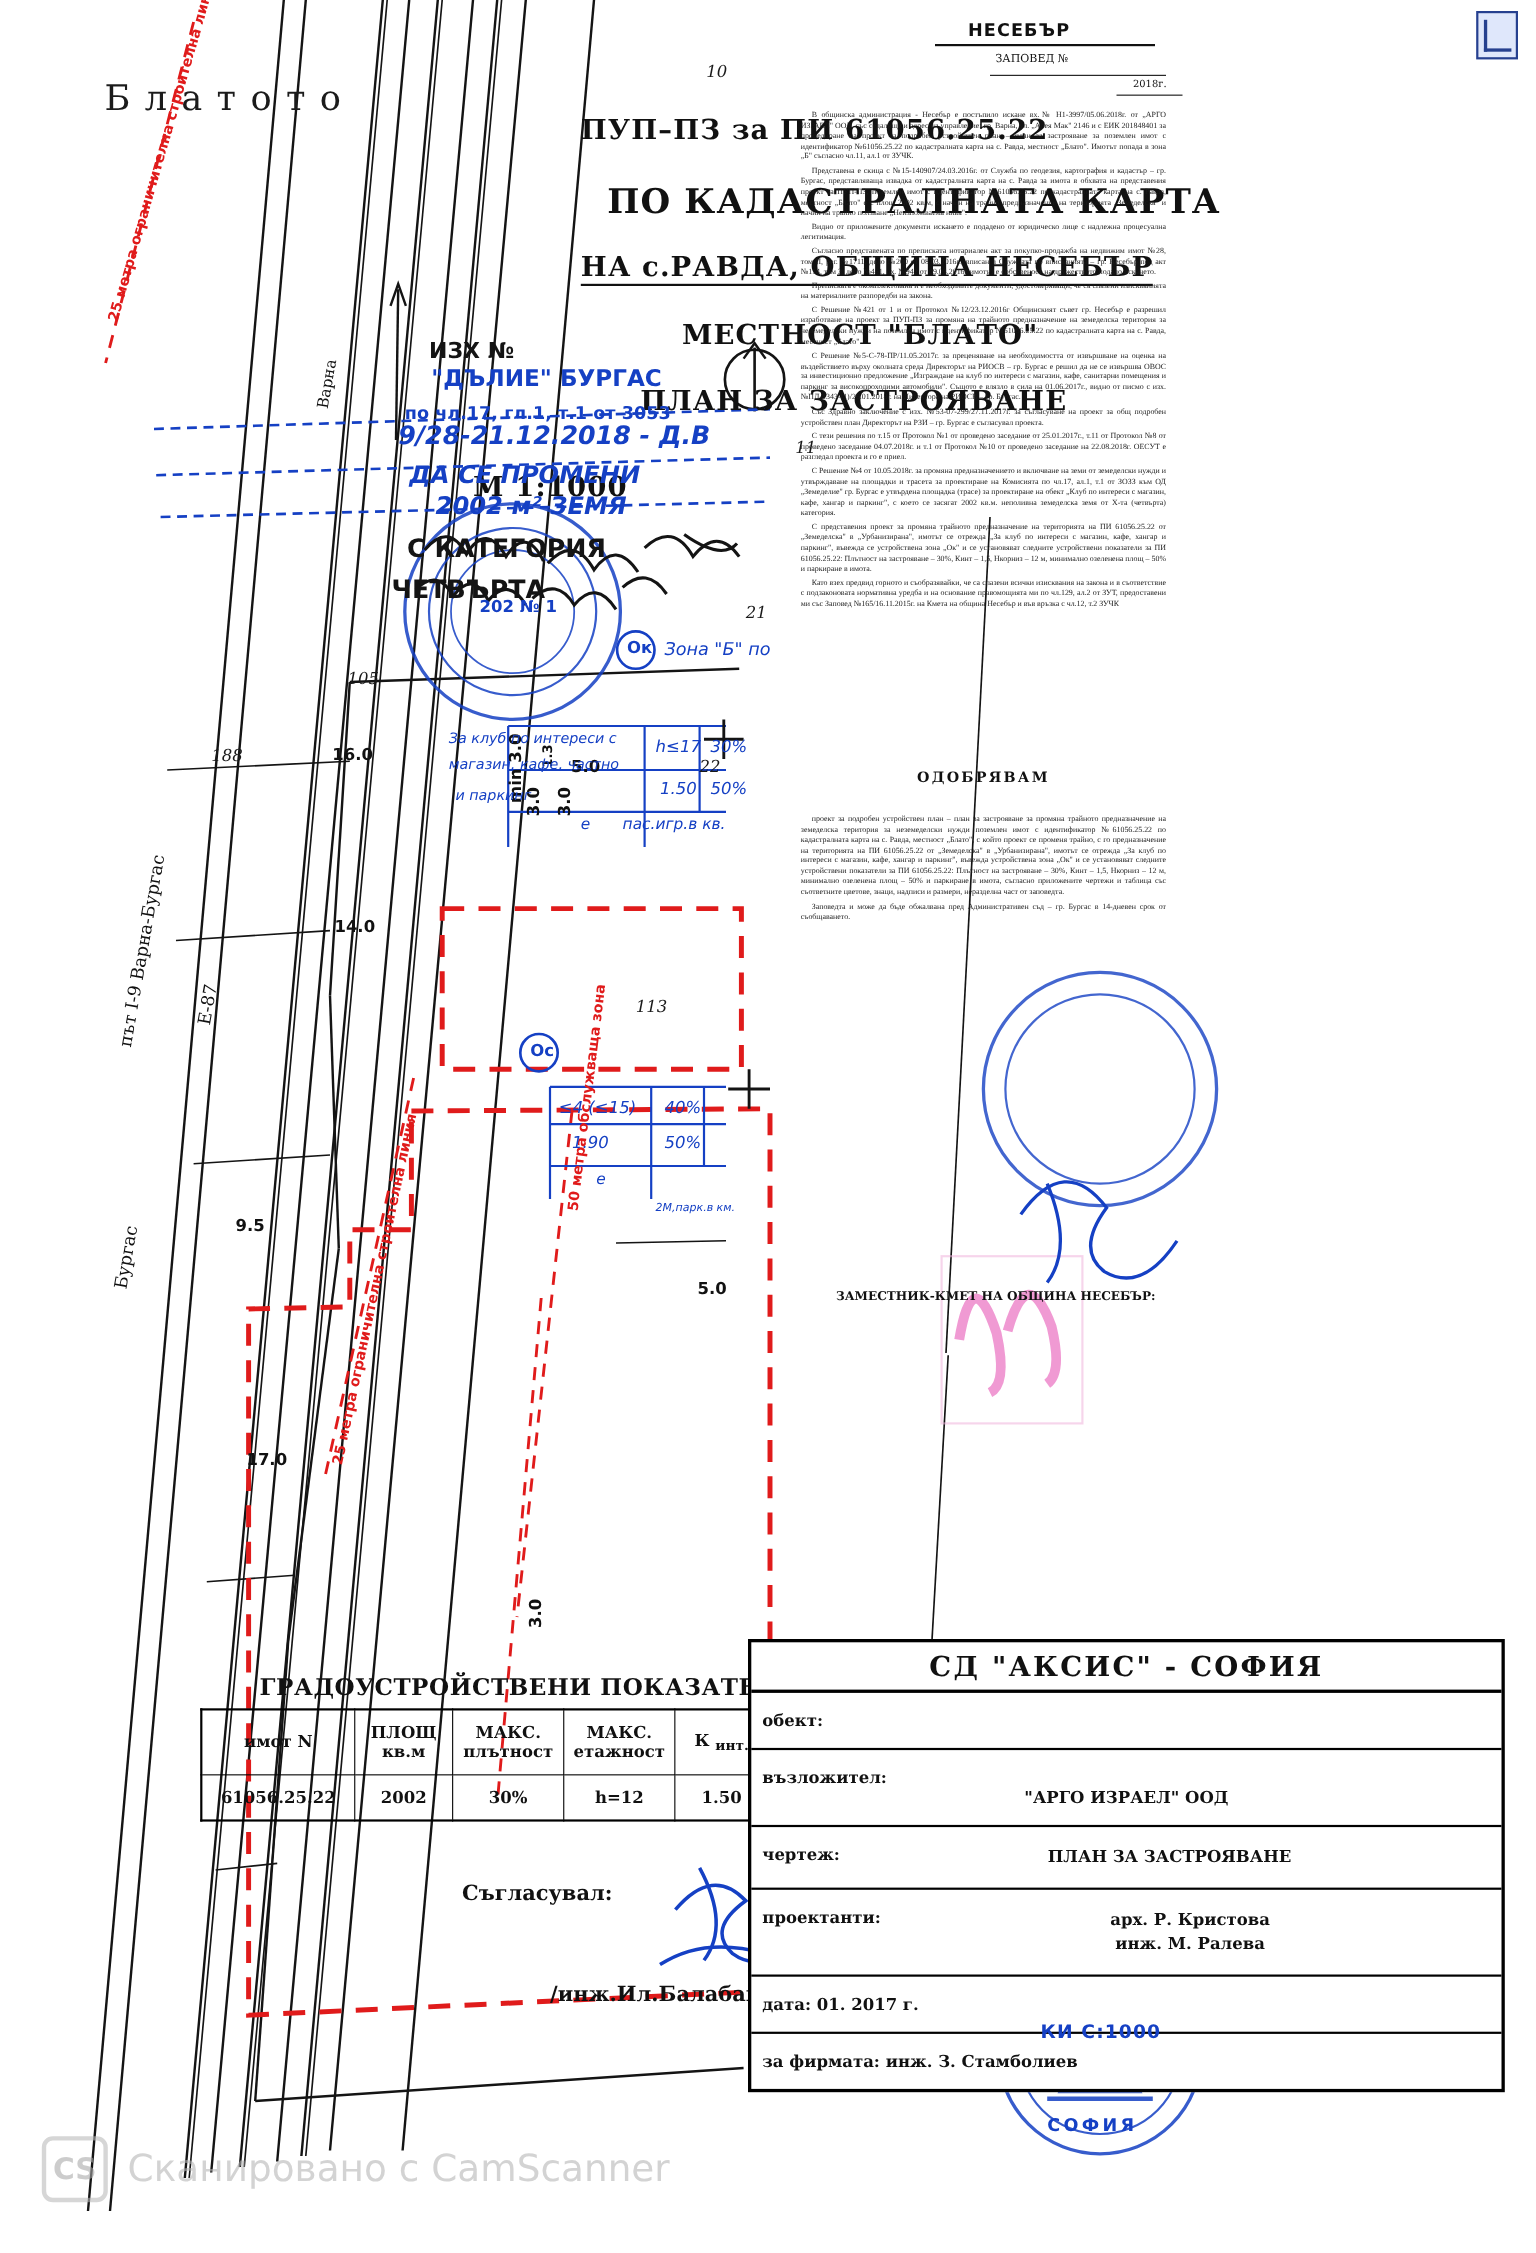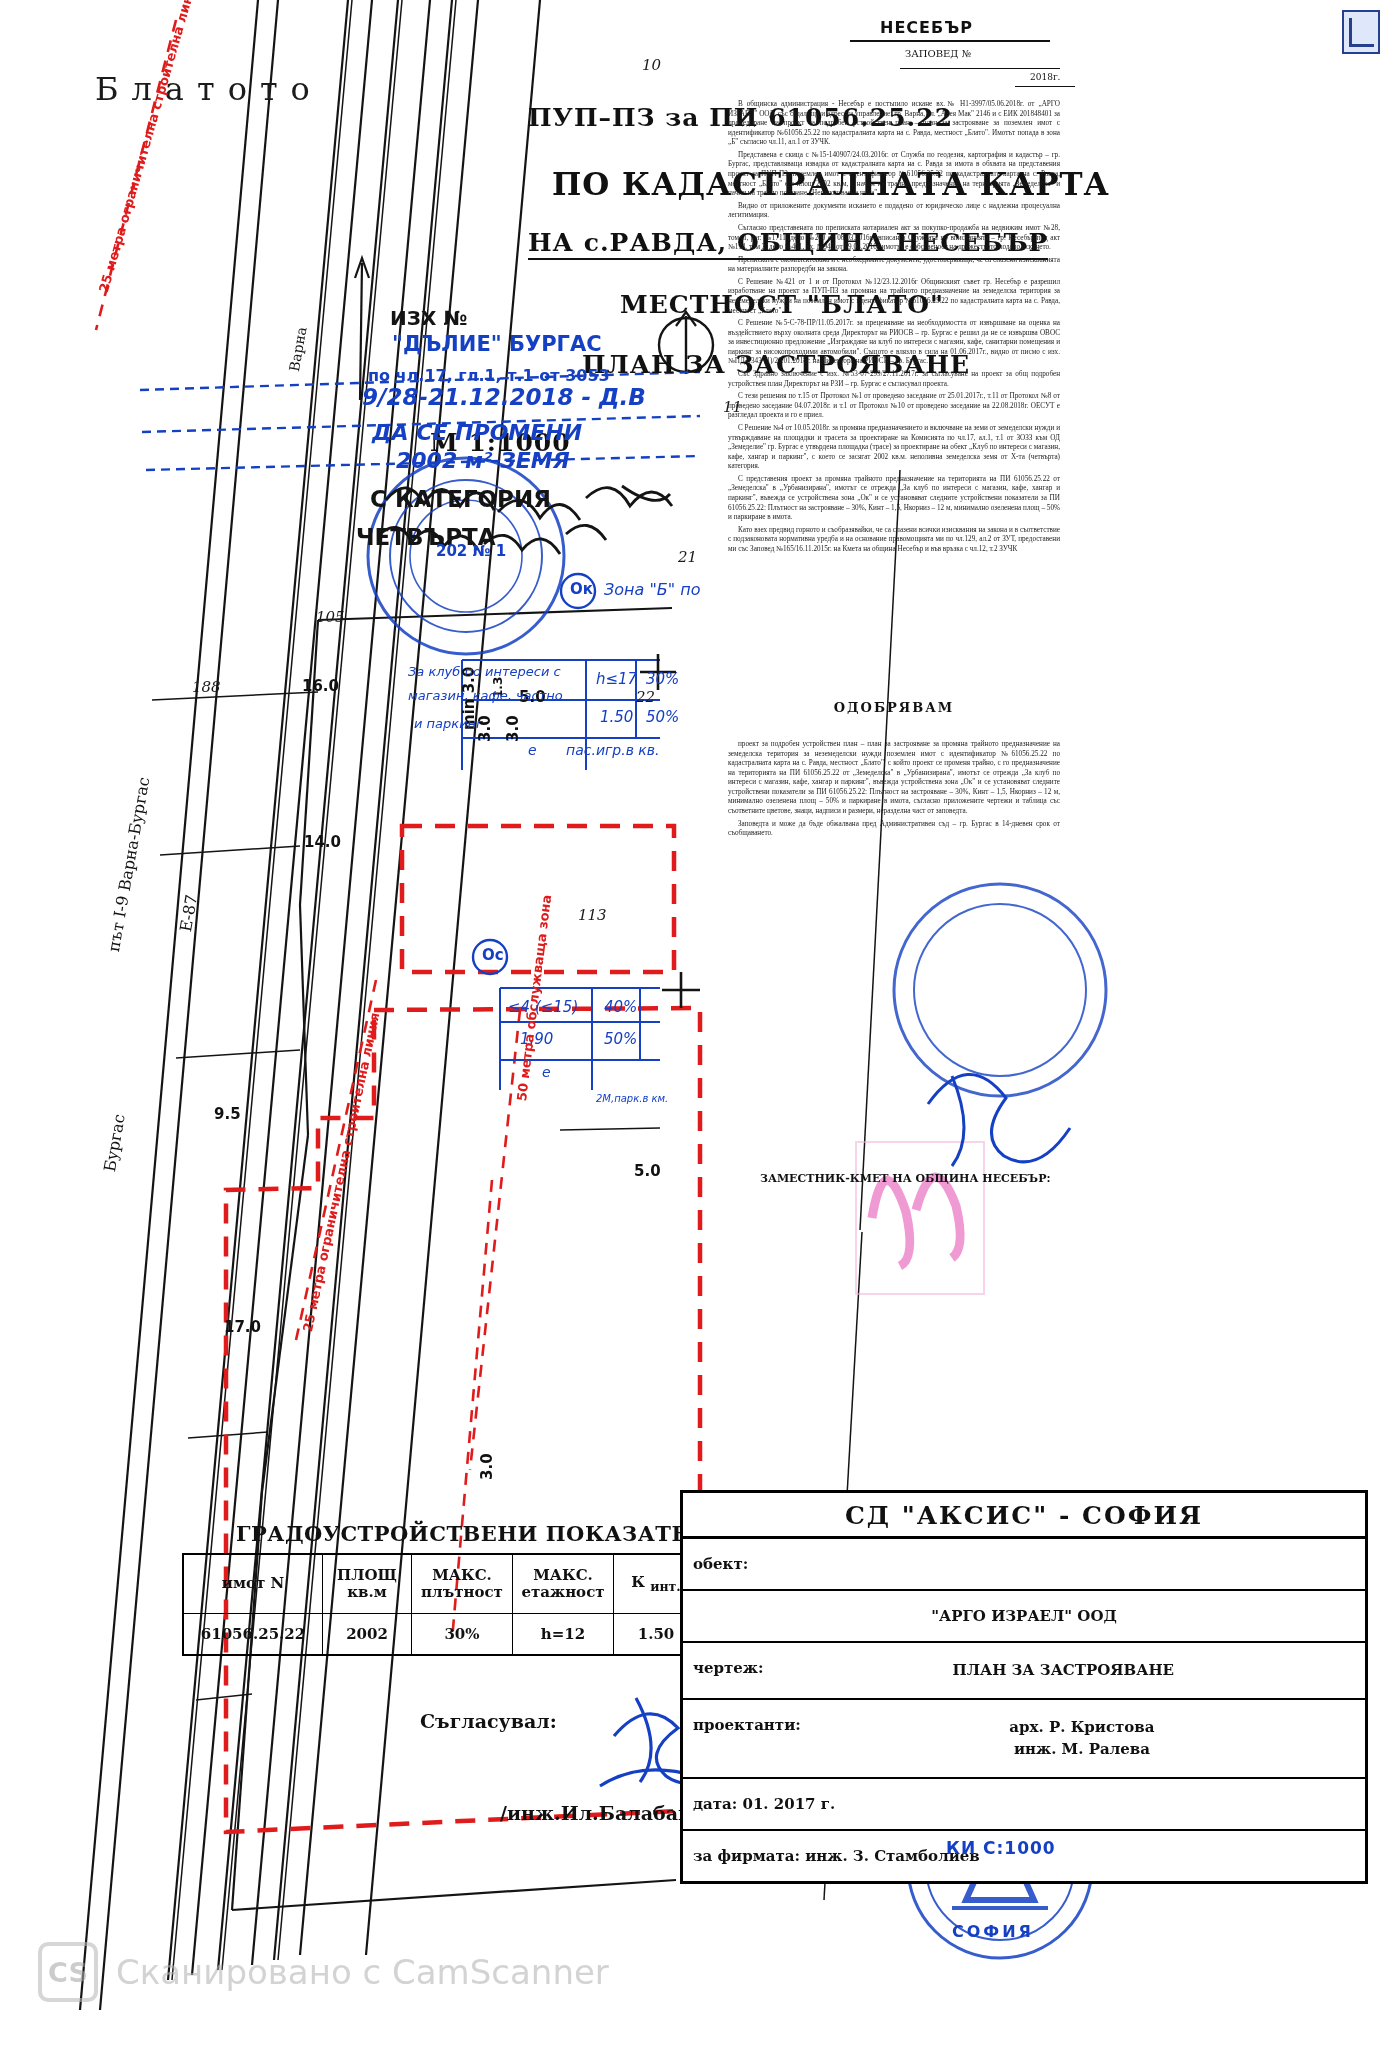--- a/index.html
+++ b/index.html
@@ -452,20 +452,21 @@
   <div class="abs" style="left:500px;top:1802px;font-family:'DejaVu Serif',serif;font-size:19px;font-weight:700;color:#111;">/инж.Ил.Балабанов/</div>
 
   <div class="titleblock">
     <div class="tb-head">СД "АКСИС" - СОФИЯ</div>
 
     <div class="tb-row">
       <div class="tb-lbl">обект:</div>
     </div>
 
     <div class="tb-row" style="display:block;">
+      <div>възложител:</div>
       <div style="text-align:center;">"АРГО ИЗРАЕЛ" ООД</div>
     </div>
 
     <div class="tb-row">
       <div class="tb-lbl">чертеж:</div>
       <div class="tb-val">ПЛАН ЗА ЗАСТРОЯВАНЕ</div>
     </div>
 
     <div class="tb-row">
       <div class="tb-lbl">проектанти:</div>

